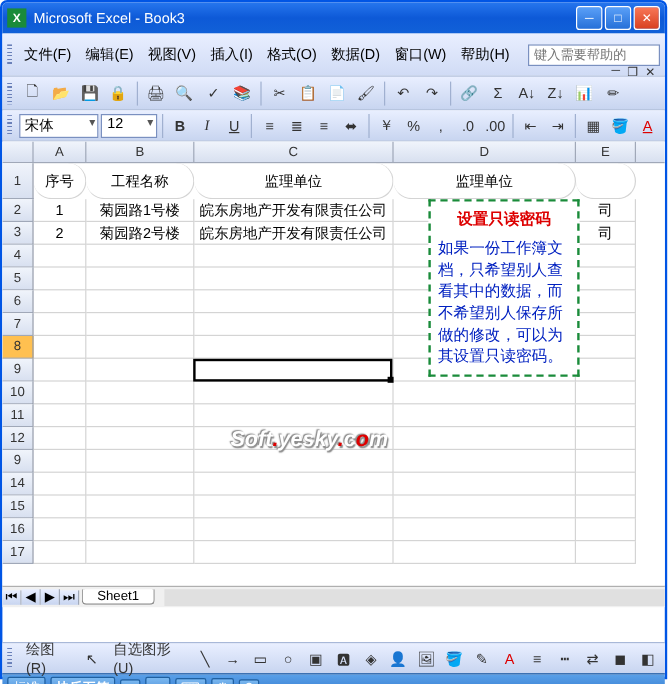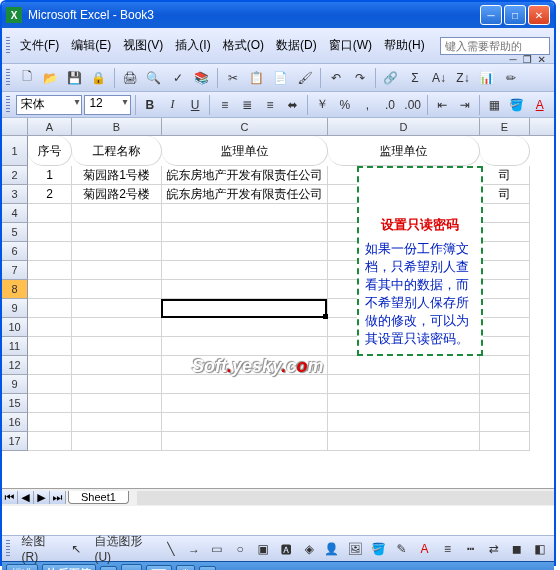--- a/index.html
+++ b/index.html
@@ -35,21 +35,21 @@
 .row:first-child { height: 30px; }
 .row-h { width: 26px; background: linear-gradient(#f0f4fb, #d8e0f0); border-right: 1px solid #9098a8; border-bottom: 1px solid #a0a8b8; text-align: center; font-size: 11px; line-height: 18px; color: #333; cursor: pointer; }
 .row-h.active { background: #ffc050; }
 .row:first-child .row-h { line-height: 30px; }
 .cell { border-right: 1px solid #d4d4d4; border-bottom: 1px solid #d4d4d4; font-size: 12px; padding: 0 3px; line-height: 18px; text-align: center; overflow: hidden; white-space: nowrap; }
 .row:first-child .cell { line-height: 30px; border-radius: 15px; }
 .colA { width: 44px; } .colB { width: 90px; } .colC { width: 166px; } .colD { width: 152px; } .colE { width: 50px; }
 .selected-cell { position: absolute; border: 2px solid #000; z-index: 5; pointer-events: none; }
 .selected-cell::after { content: ""; position: absolute; right: -3px; bottom: -3px; width: 5px; height: 5px; background: #000; }
 .callout { position: absolute; top: 48px; left: 355px; width: 126px; border: 2px dashed #1a8b3a; background: #fff; padding: 6px; z-index: 10; font-size: 13px; line-height: 18px; }
-.callout-title { color: #d00; text-align: center; margin-bottom: 6px; font-weight: bold; margin-top: 42px; }
+.callout-title { color: #d00; text-align: center; margin-bottom: 6px; font-weight: bold; }
 .callout-body { color: #0020c0; }
 .watermark { position: absolute; left: 190px; top: 238px; z-index: 15; font-size: 18px; font-style: italic; font-weight: bold; color: #fff; text-shadow: 1px 1px 1px #888, -1px -1px 1px #888; }
 .watermark .dot { color: #d00; }
 .sheet-tabs { height: 18px; background: #f0f0f0; display: flex; align-items: center; font-size: 11px; border-top: 1px solid #a0a0a0; }
 .tab-nav { width: 16px; text-align: center; cursor: pointer; background: linear-gradient(#e9efff, #c8d5f0); border-right: 1px solid #a0a8b8; }
 .sheet-tab { padding: 0 12px; background: #fff; border: 1px solid #888; border-top: none; border-radius: 0 0 4px 4px; cursor: pointer; margin-left: 2px; }
 .hscroll { flex: 1; height: 14px; background: #e0e0e0; margin-left: 8px; }
 .draw-bar { height: 26px; background: linear-gradient(#e9efff, #c8d5f0); display: flex; align-items: center; padding: 0 4px; gap: 3px; font-size: 12px; border-top: 1px solid #a8b8d8; margin-top: 29px; }
 .ime-bar { height: 24px; background: linear-gradient(#5aa0e8, #2870c8); display: flex; align-items: center; padding: 0 4px; gap: 4px; color: #fff; font-size: 12px; border-top: 1px solid #1050a0; }
 .ime-seg { padding: 1px 4px; background: linear-gradient(#7ab8f0, #4080d0); border: 1px solid #2060a0; border-radius: 2px; font-size: 11px; cursor: pointer; text-align: right; }
@@ -249,20 +249,28 @@
         <div class="row">
           <div class="row-h">12</div>
           <div class="cell colA"></div>
           <div class="cell colB"></div>
           <div class="cell colC"></div>
           <div class="cell colD"></div>
           <div class="cell colE"></div>
         </div>
         <div class="row">
           <div class="row-h">9</div>
+          <div class="cell colA"></div>
+          <div class="cell colB"></div>
+          <div class="cell colC"></div>
+          <div class="cell colD"></div>
+          <div class="cell colE"></div>
+        </div>
+        <div class="row">
+          <div class="row-h">14</div>
           <div class="cell colA"></div>
           <div class="cell colB"></div>
           <div class="cell colC"></div>
           <div class="cell colD"></div>
           <div class="cell colE"></div>
         </div>
         <div class="row">
           <div class="row-h">15</div>
           <div class="cell colA"></div>
           <div class="cell colB"></div>

